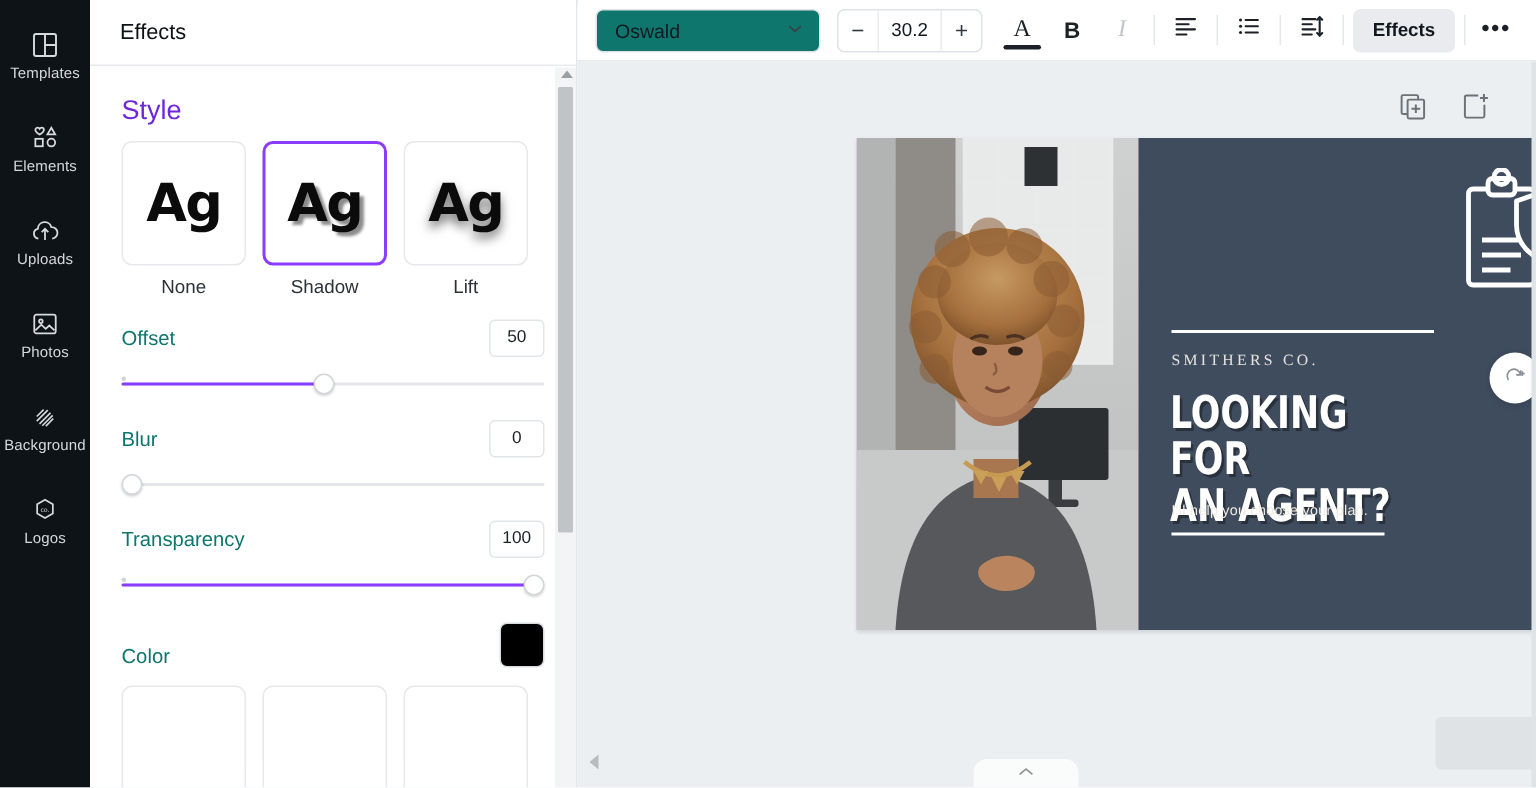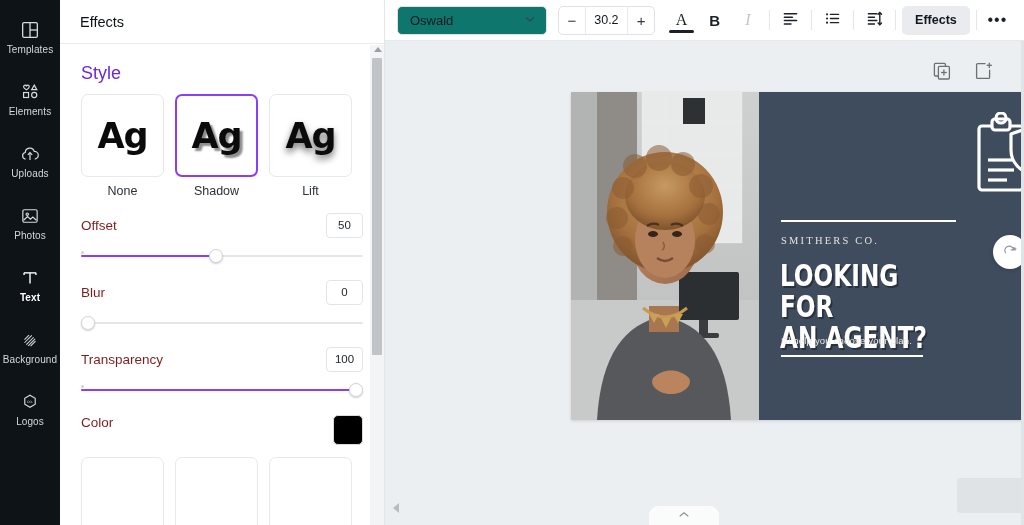--- a/index.html
+++ b/index.html
@@ -59,36 +59,36 @@
     cursor: pointer; background: #fff;
   }
   .style-box.selected { border: 2px solid #8b3dff; }
   .ag { font-family: "DejaVu Sans", sans-serif; font-weight: bold; font-size: 35px; color: #0b0b0b; letter-spacing: -1px; }
   .ag.shadow { text-shadow: 3px 3px 2px rgba(0,0,0,.45); }
   .ag.lift { text-shadow: 0 4px 7px rgba(0,0,0,.55); }
   .style-name { text-align: center; font-size: 12.5px; color: #2b3238; margin-top: 7px; }
 
   .ctrl { margin-top: 14px; }
   .ctrl-top { display: flex; align-items: center; justify-content: space-between; height: 26px; }
-  .ctrl-label { font-size: 13.5px; color: #7f1d1d; }
+  .ctrl-label { font-size: 13.5px; color: #0f766e; }
   .ctrl-val {
     width: 37px; height: 25px; border: 1px solid #e2e5e8; border-radius: 4px;
     font-size: 11.5px; color: #1b2127; text-align: center; line-height: 23px;
     background: #fff; cursor: text;
   }
   .slider { position: relative; height: 18px; margin-top: 9px; cursor: pointer; }
   .track { position: absolute; top: 8px; left: 0; right: 0; height: 2px; background: #e4e6e9; border-radius: 2px; }
   .fill  { position: absolute; top: 8px; height: 2px; background: #8b3dff; border-radius: 2px; }
   .thumb {
     position: absolute; top: 2px; width: 14px; height: 14px; border-radius: 50%;
     background: #fff; border: 1px solid #d2d5d9; box-shadow: 0 1px 2px rgba(0,0,0,.18);
   }
   .origin-dot { position: absolute; top: 4px; width: 3px; height: 3px; border-radius: 50%; background: #cfd3d7; }
 
-  .color-row { display: flex; align-items: flex-start; justify-content: space-between; margin-top: 16px; height: 30px; gap: 12px; }
+  .color-row { display: flex; align-items: flex-end; justify-content: space-between; margin-top: 16px; height: 30px; gap: 12px; }
   .color-swatch { width: 30px; height: 30px; border-radius: 5px; border: 1px solid #d9dcdf; cursor: pointer; }
 
   .style-row2 { display: flex; gap: 11px; margin-top: 12px; }
 
   #panel-scrollbar {
     position: absolute; right: 0; top: 45px; width: 14px; bottom: 0; background: #f3f4f5;
   }
   #panel-scrollbar .sb-up {
     position: absolute; top: 2px; left: 4px; width: 0; height: 0;
     border-left: 4px solid transparent; border-right: 4px solid transparent;
@@ -246,31 +246,20 @@
       <span class="ricon">
         <svg viewBox="0 0 24 24" width="24" height="22" fill="none" stroke="#d7dade" stroke-width="1.3">
           <rect x="4.2" y="5.2" width="15.6" height="13.6" rx="1.6"></rect>
           <circle cx="9" cy="10" r="1.3"></circle>
             <path d="M5 16.6l4.3-4.1 3.2 3 2.6-2.4 3.8 3.5"></path>
         </svg>
       </span>
       <span class="rlabel">Photos</span>
     </div>
 
-    <div class="rail-item active">
-      <span class="ricon">
-        <svg viewBox="0 0 24 24" width="24" height="22" fill="none" stroke="#ffffff" stroke-width="1.5">
-          <line x1="5.5" y1="6.4" x2="18.5" y2="6.4"></line>
-            <line x1="12" y1="6.4" x2="12" y2="18"></line>
-          <line x1="5.5" y1="6.4" x2="5.5" y2="8.6"></line>
-            <line x1="18.5" y1="6.4" x2="18.5" y2="8.6"></line>
-        </svg>
-      </span>
-      <span class="rlabel">Text</span>
-    </div>
 
 
     <div class="rail-item">
       <span class="ricon">
         <svg viewBox="0 0 24 24" width="24" height="22" fill="none" stroke="#d7dade" stroke-width="1.15">
           <line x1="6" y1="15" x2="14" y2="7"></line>
             <line x1="8" y1="17" x2="16" y2="9"></line>
           <line x1="10" y1="18.4" x2="17.6" y2="10.8"></line>
             <line x1="6" y1="11.6" x2="11" y2="6.6"></line>
           <line x1="12.6" y1="18.6" x2="18" y2="13.2"></line>

